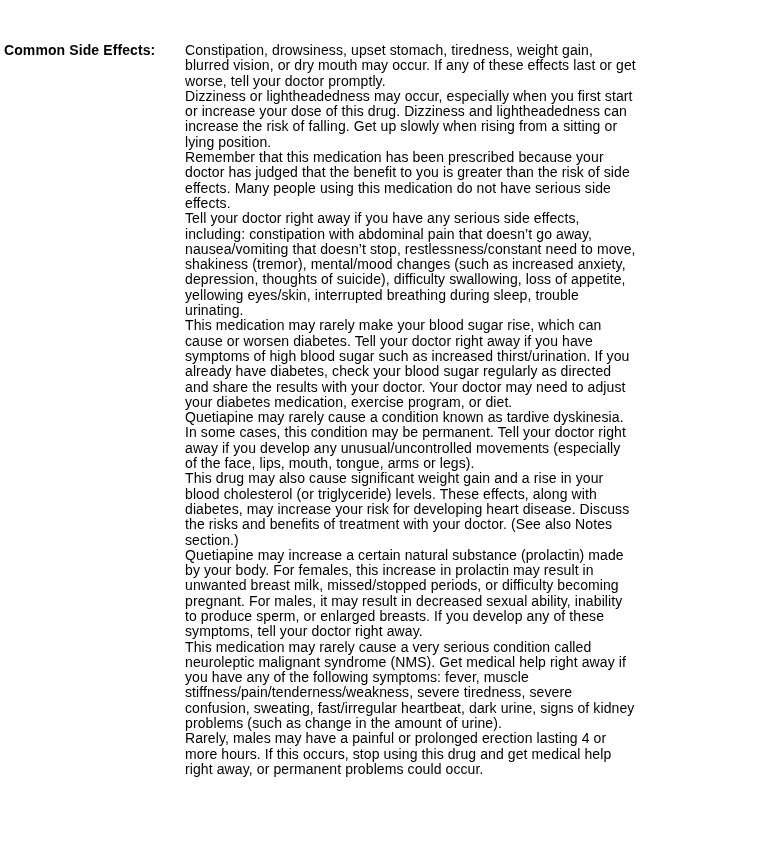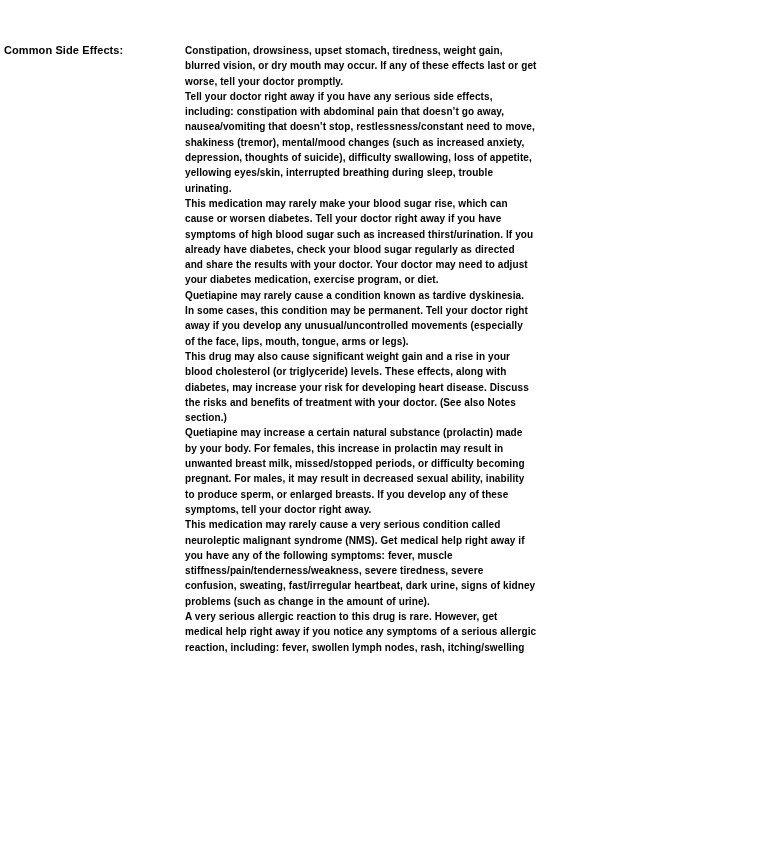--- a/index.html
+++ b/index.html
@@ -20,48 +20,55 @@
     padding-top: 43px;
     box-sizing: border-box;
   }
   .label-col {
     width: 181px;
     flex-shrink: 0;
     padding-left: 4px;
     box-sizing: content-box;
   }
   .section-label {
-    font-size: 11px;
+    font-size: 14px;
     font-weight: bold;
     line-height: 15.3px;
     letter-spacing: 0.1px;
   }
   .text-col {
     flex: 1;
     min-width: 0;
   }
   .para {
-    font-size: 10px;
+    font-size: 14px;
     line-height: 15.3px;
     white-space: pre-line;
     letter-spacing: 0.1px;
-    font-weight: bold;
   }
 </style>
 </head>
 <body>
 
 <div class="doc">
   <div class="label-col">
     <div class="section-label">Common Side Effects:</div>
   </div>
   <div class="text-col">
     <div class="para">Constipation, drowsiness, upset stomach, tiredness, weight gain,
 blurred vision, or dry mouth may occur. If any of these effects last or get
 worse, tell your doctor promptly.</div>
+    <div class="para">Dizziness or lightheadedness may occur, especially when you first start
+or increase your dose of this drug. Dizziness and lightheadedness can
+increase the risk of falling. Get up slowly when rising from a sitting or
+lying position.</div>
+    <div class="para">Remember that this medication has been prescribed because your
+doctor has judged that the benefit to you is greater than the risk of side
+effects. Many people using this medication do not have serious side
+effects.</div>
     <div class="para">Tell your doctor right away if you have any serious side effects,
 including: constipation with abdominal pain that doesn’t go away,
 nausea/vomiting that doesn’t stop, restlessness/constant need to move,
 shakiness (tremor), mental/mood changes (such as increased anxiety,
 depression, thoughts of suicide), difficulty swallowing, loss of appetite,
 yellowing eyes/skin, interrupted breathing during sleep, trouble
 urinating.</div>
     <div class="para">This medication may rarely make your blood sugar rise, which can
 cause or worsen diabetes. Tell your doctor right away if you have
 symptoms of high blood sugar such as increased thirst/urination. If you
@@ -82,17 +89,17 @@
 unwanted breast milk, missed/stopped periods, or difficulty becoming
 pregnant. For males, it may result in decreased sexual ability, inability
 to produce sperm, or enlarged breasts. If you develop any of these
 symptoms, tell your doctor right away.</div>
     <div class="para">This medication may rarely cause a very serious condition called
 neuroleptic malignant syndrome (NMS). Get medical help right away if
 you have any of the following symptoms: fever, muscle
 stiffness/pain/tenderness/weakness, severe tiredness, severe
 confusion, sweating, fast/irregular heartbeat, dark urine, signs of kidney
 problems (such as change in the amount of urine).</div>
-    <div class="para">A very serious allergic reaction to this drug is rare. However, get
-medical help right away if you notice any symptoms of a serious allergic
-reaction, including: fever, swollen lymph nodes, rash, itching/swelling</div>
+    <div class="para">Rarely, males may have a painful or prolonged erection lasting 4 or
+more hours. If this occurs, stop using this drug and get medical help
+right away, or permanent problems could occur.</div>
   </div>
 </div>
 
 </body></html>

